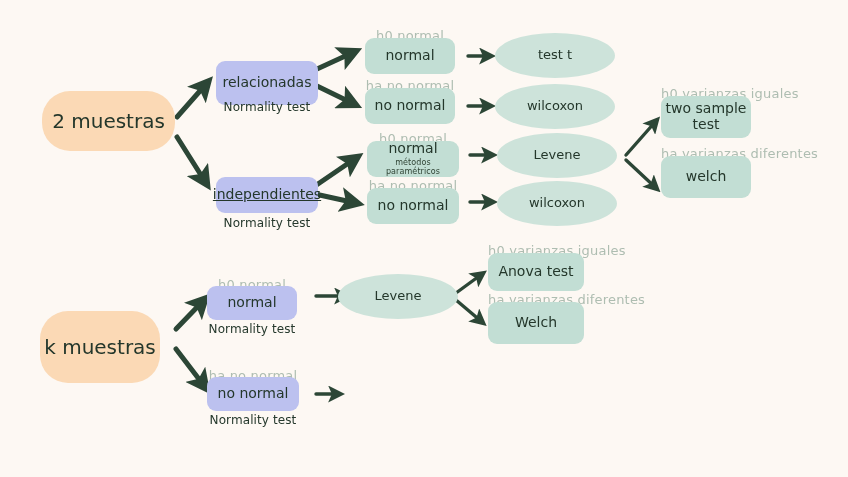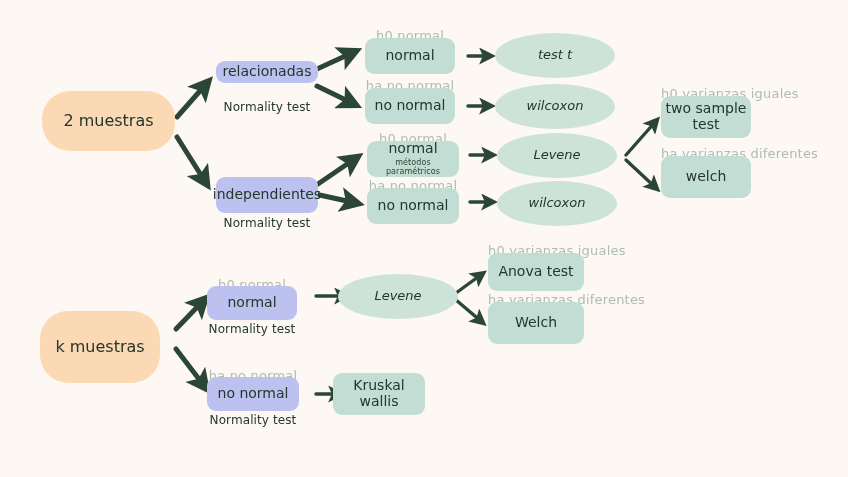--- a/index.html
+++ b/index.html
@@ -43,37 +43,36 @@
   .node .sub-in {
     display: block;
     font-size: 8px;
     color: #2f4334;
     margin-top: 3px;
     letter-spacing: .1px;
   }
   .box-orange {
     background: #fbd9b5;
     border-radius: 28px;
-    font-size: 16px;
+    font-size: 20px;
   }
   .box-blue {
     background: #bcc1ef;
     border-radius: 9px;
     font-size: 14px;
   }
   .box-green {
     background: #c2ded4;
     border-radius: 9px;
     font-size: 14px;
   }
   .ellipse-green {
     background: #cde3da;
     border-radius: 50%;
     font-size: 13px;
-    font-style: italic;
   }
   .caption-top {
     position: absolute;
     font-size: 13px;
     color: #aebdb1;
     white-space: nowrap;
     letter-spacing: .2px;
   }
   .caption-bottom {
     position: absolute;
@@ -122,26 +121,26 @@
 
       <path d="M456,293 L482,274"></path>
       <path d="M456,300 L482,322"></path>
     </g>
   </svg>
 
   <div class="node box-orange" style="left:42px; top:91px; width:133px; height:60px;">
     <span class="main">2 muestras</span>
   </div>
 
-  <div class="node box-blue" style="left:216px; top:61px; width:102px; height:22px;">
+  <div class="node box-blue" style="left:216px; top:61px; width:102px; height:44px;">
     <span class="main">relacionadas</span>
   </div>
   <div class="caption-bottom" style="left:216px; top:100px; width:102px; text-align:center;">Normality test</div>
 
-  <div class="node box-blue" style="left:216px; top:177px; width:102px; height:36px;">
+  <div class="node box-blue" style="left:216px; top:177px; width:102px; height:36px;text-decoration:underline;">
     <span class="main">independientes</span>
   </div>
   <div class="caption-bottom" style="left:216px; top:216px; width:102px; text-align:center;">Normality test</div>
 
   <div class="caption-top" style="left:365px; top:28px; width:90px; text-align:center;">h0 normal</div>
   <div class="node box-green" style="left:365px; top:38px; width:90px; height:36px;">
     <span class="main">normal</span>
   </div>
 
   <div class="caption-top" style="left:365px; top:78px; width:90px; text-align:center;">ha no normal</div>
@@ -197,23 +196,20 @@
   <div class="caption-top" style="left:207px; top:368px; width:92px; text-align:center;">ha no normal</div>
   <div class="node box-blue" style="left:207px; top:377px; width:92px; height:34px;">
     <span class="main">no normal</span>
   </div>
   <div class="caption-bottom" style="left:199px; top:413px; width:108px; text-align:center;">Normality test</div>
 
   <div class="node ellipse-green" style="left:338px; top:274px; width:120px; height:45px;">
     <span class="main">Levene</span>
   </div>
 
-  <div class="node box-green" style="left:333px; top:373px; width:92px; height:42px;">
-    <span class="main">Kruskal wallis</span>
-  </div>
 
   <div class="caption-top" style="left:488px; top:243px; width:100px; text-align:center;">h0 varianzas iguales</div>
   <div class="node box-green" style="left:488px; top:253px; width:96px; height:38px;align-items:center;">
     <span class="main">Anova test</span>
   </div>
 
   <div class="caption-top" style="left:488px; top:292px; width:108px; text-align:center;">ha varianzas diferentes</div>
   <div class="node box-green" style="left:488px; top:302px; width:96px; height:42px;">
     <span class="main">Welch</span>
   </div>

